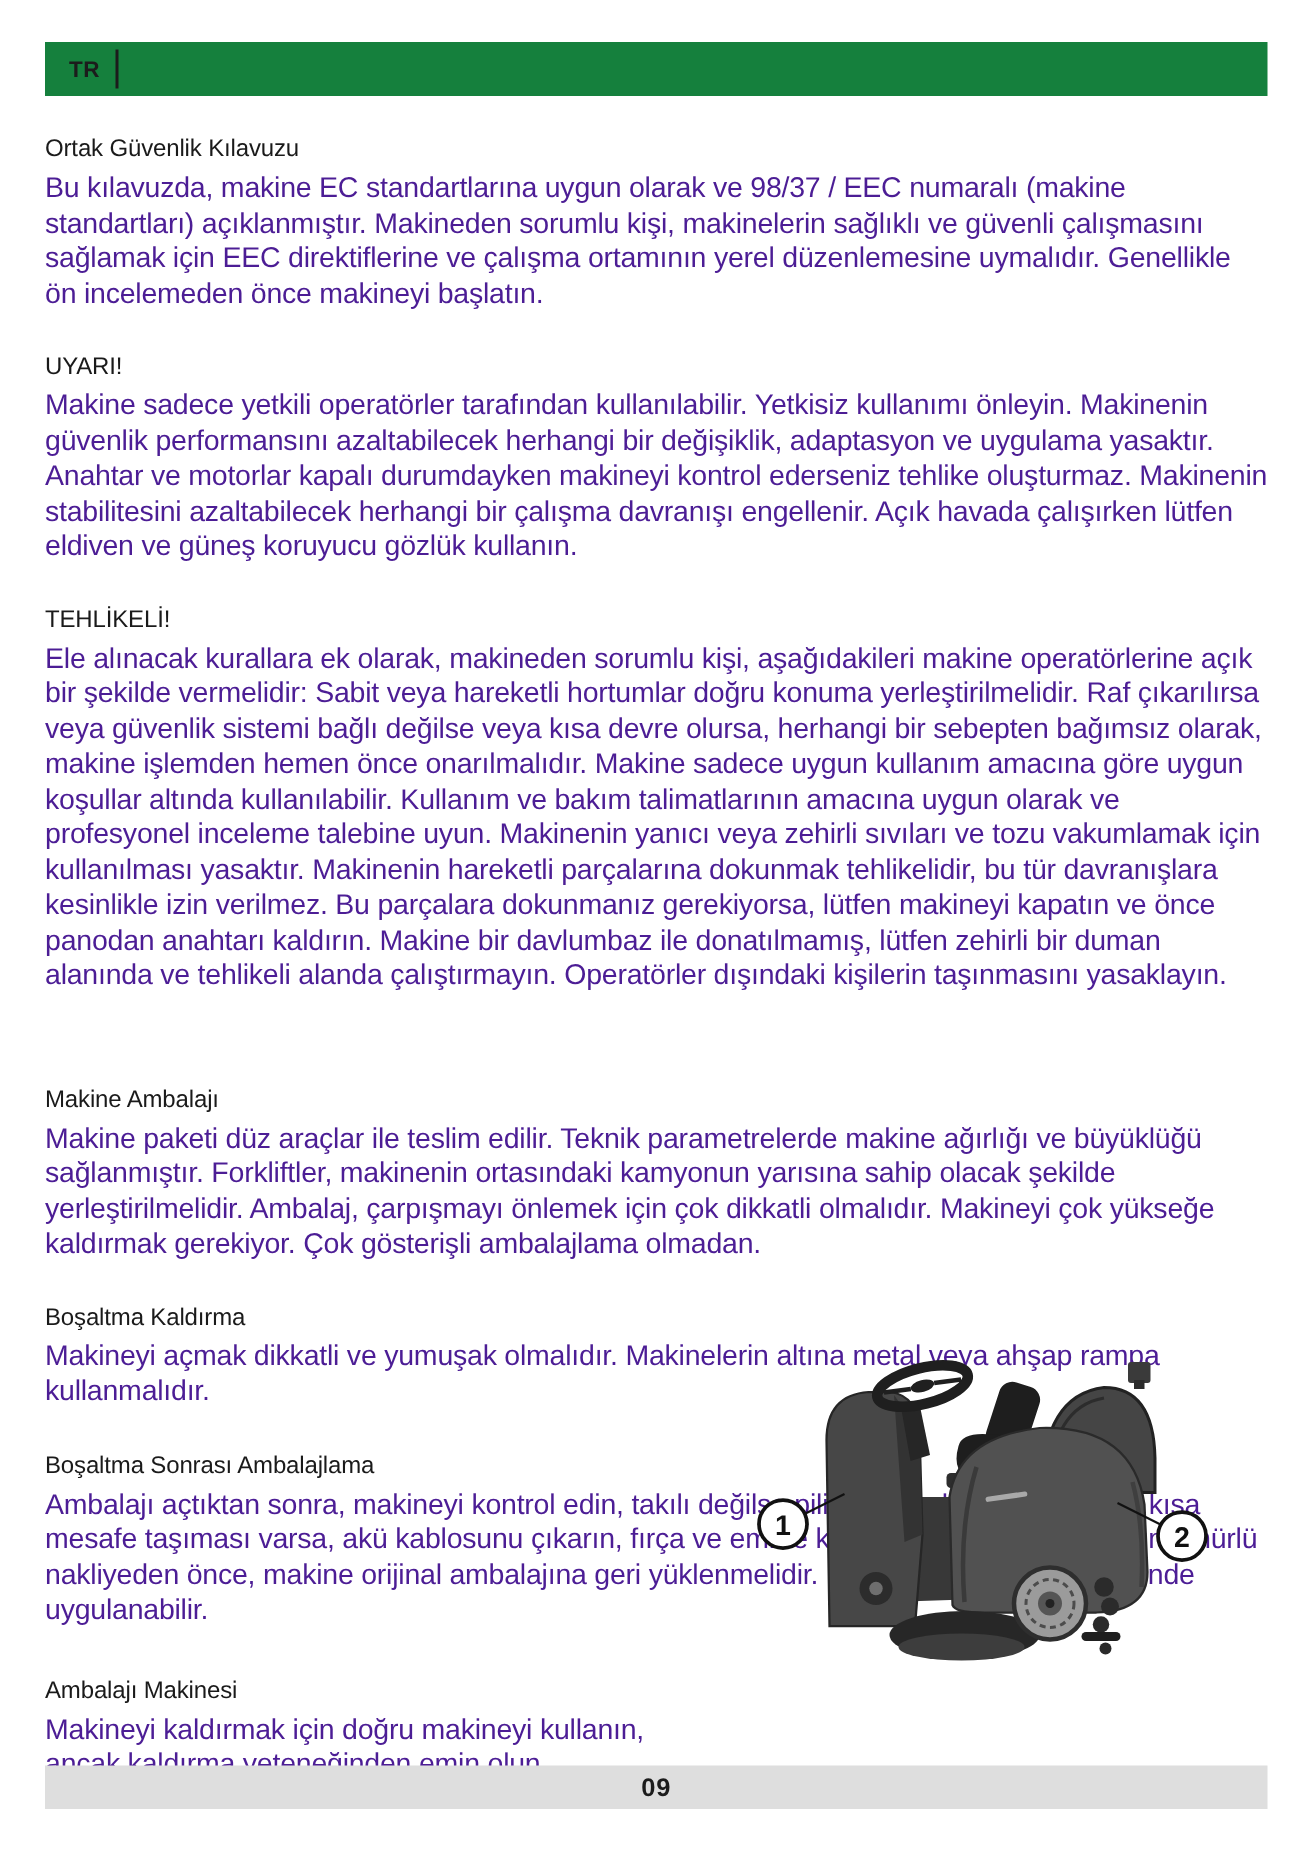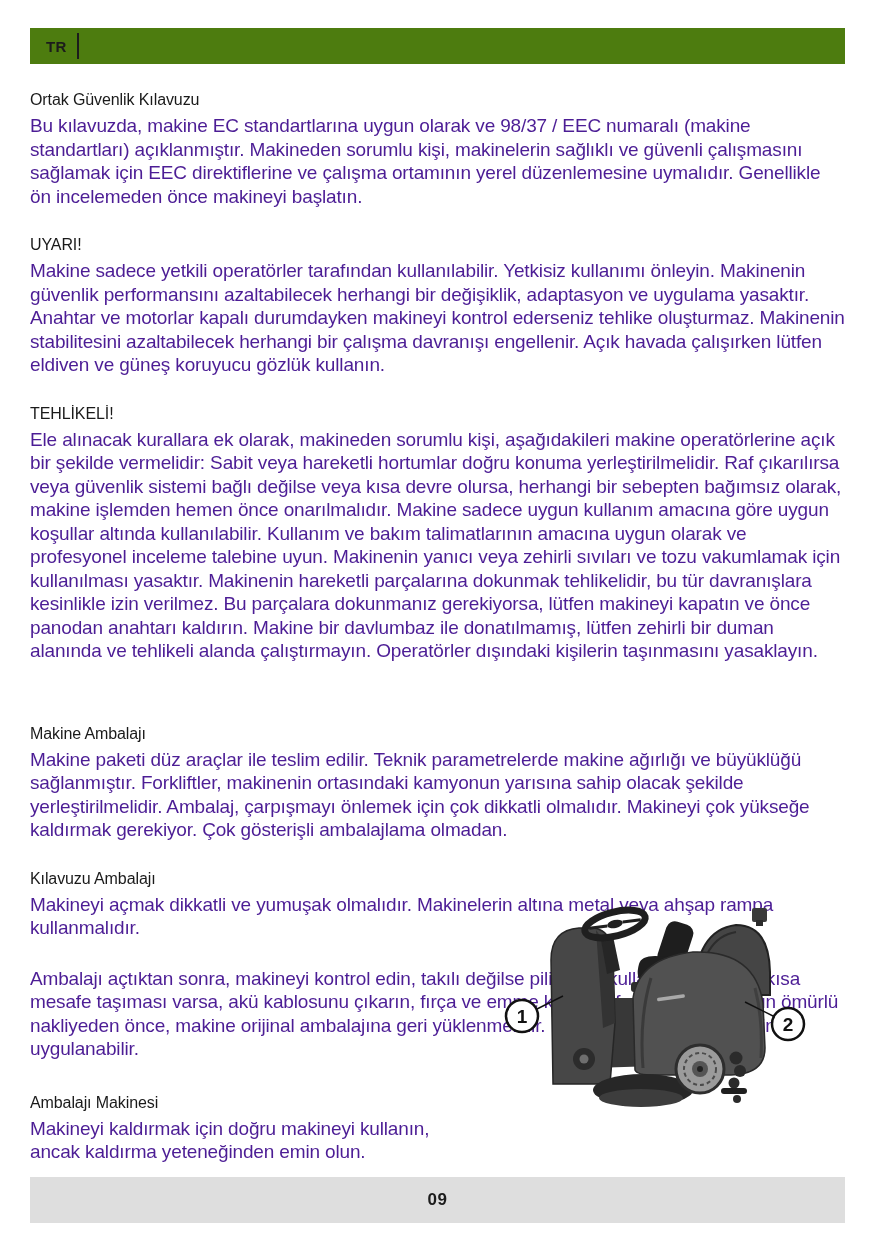--- a/index.html
+++ b/index.html
@@ -7,21 +7,21 @@
     position:relative;
     width:875px;height:1241px;
     background:#ffffff;
     font-family:"Liberation Sans","DejaVu Sans",sans-serif;
     color:#2a2a2a;
     overflow:hidden;
   }
   
   .lang-bar{
     position:absolute;left:30px;top:28px;width:815px;height:36px;
-    background:#4d7c0f;
+    background:#15803d;
     display:flex;align-items:center;
   }
   .lang-label{
     font-weight:bold;font-size:15px;color:#1c1c1c;
     margin-left:16px;letter-spacing:.3px;
   }
   .lang-divider{
     width:2px;height:26px;background:#1c1c1c;margin-left:10px;
   }
   
@@ -44,21 +44,21 @@
   .gap-lg{margin-top:27px;}
   .gap-xl{margin-top:60px;}
   .gap-xxl{margin-top:31px;}
   
   .figure{
     position:absolute;left:493px;top:898px;width:330px;height:235px;
   }
   .figure svg{display:block;width:100%;height:100%;}
   
   .footer-bar{
-    position:absolute;left:30px;top:1177px;width:815px;height:46px;
+    position:absolute;left:30px;top:1177px;width:815px;height:29px;
     background:#dedede;
     display:flex;align-items:center;justify-content:center;
   }
   .page-number{
     font-weight:bold;font-size:17px;color:#1c1c1c;letter-spacing:.5px;
   }
 </style>
 </head>
 <body>
 
@@ -85,25 +85,26 @@
       <h2>TEHLİKELİ!</h2>
       <p>Ele alınacak kurallara ek olarak, makineden sorumlu kişi, aşağıdakileri makine operatörlerine açık bir şekilde vermelidir: Sabit veya hareketli hortumlar doğru konuma yerleştirilmelidir. Raf çıkarılırsa veya güvenlik sistemi bağlı değilse veya kısa devre olursa, herhangi bir sebepten bağımsız olarak, makine işlemden hemen önce onarılmalıdır. Makine sadece uygun kullanım amacına göre uygun koşullar altında kullanılabilir. Kullanım ve bakım talimatlarının amacına uygun olarak ve profesyonel inceleme talebine uyun. Makinenin yanıcı veya zehirli sıvıları ve tozu vakumlamak için kullanılması yasaktır. Makinenin hareketli parçalarına dokunmak tehlikelidir, bu tür davranışlara kesinlikle izin verilmez. Bu parçalara dokunmanız gerekiyorsa, lütfen makineyi kapatın ve önce panodan anahtarı kaldırın. Makine bir davlumbaz ile donatılmamış, lütfen zehirli bir duman alanında ve tehlikeli alanda çalıştırmayın. Operatörler dışındaki kişilerin taşınmasını yasaklayın.</p>
     </div>
 
     <div class="section gap-xl">
       <h2>Makine Ambalajı</h2>
       <p>Makine paketi düz araçlar ile teslim edilir. Teknik parametrelerde makine ağırlığı ve büyüklüğü sağlanmıştır. Forkliftler, makinenin ortasındaki kamyonun yarısına sahip olacak şekilde yerleştirilmelidir. Ambalaj, çarpışmayı önlemek için çok dikkatli olmalıdır. Makineyi çok yükseğe kaldırmak gerekiyor. Çok gösterişli ambalajlama olmadan.</p>
     </div>
 
     <div class="section gap-md">
-      <h2>Kılavuzu Ambalajı</h2>
+      <h2>Boşaltma Kaldırma</h2>
       <p>Makineyi açmak dikkatli ve yumuşak olmalıdır. Makinelerin altına metal veya ahşap rampa kullanmalıdır.</p>
     </div>
 
     <div class="section gap-lg">
+      <h2>Boşaltma Sonrası Ambalajlama</h2>
       <p>Ambalajı açtıktan sonra, makineyi kontrol edin, takılı değilse pili takın, kullanımdan sonra kısa mesafe taşıması varsa, akü kablosunu çıkarın, fırça ve emme kesici kafasını çıkarın. Uzun ömürlü nakliyeden önce, makine orijinal ambalajına geri yüklenmelidir. Makine kısa bir mesafe içinde uygulanabilir.</p>
     </div>
 
     <div class="section gap-xxl">
       <h2>Ambalajı Makinesi</h2>
       <p>Makineyi kaldırmak için doğru makineyi kullanın,
 ancak kaldırma yeteneğinden emin olun.</p>
     </div>
 
   </div>

